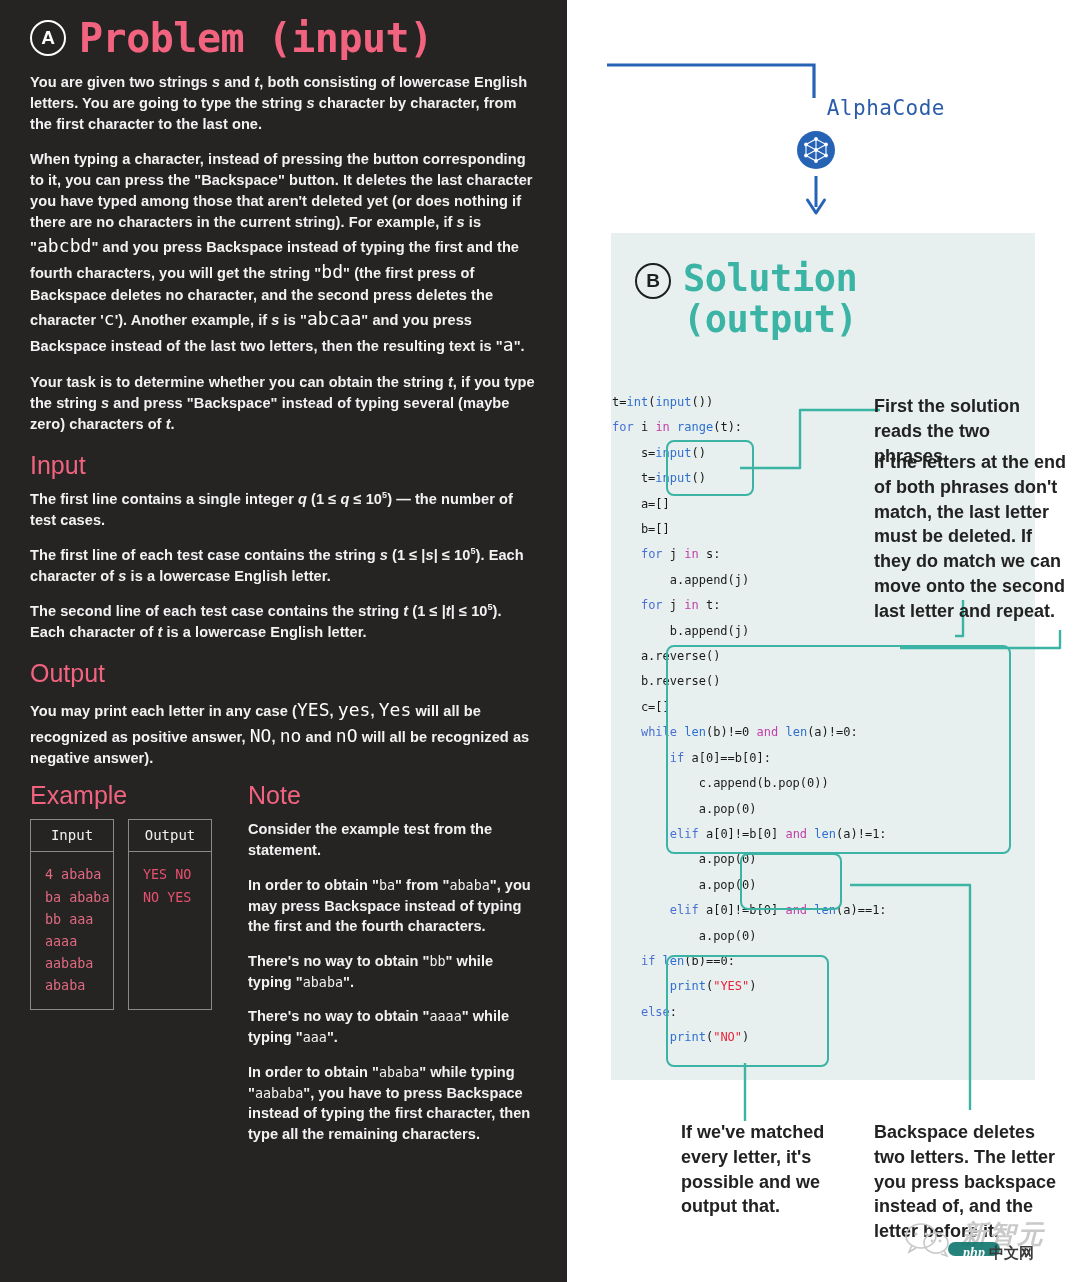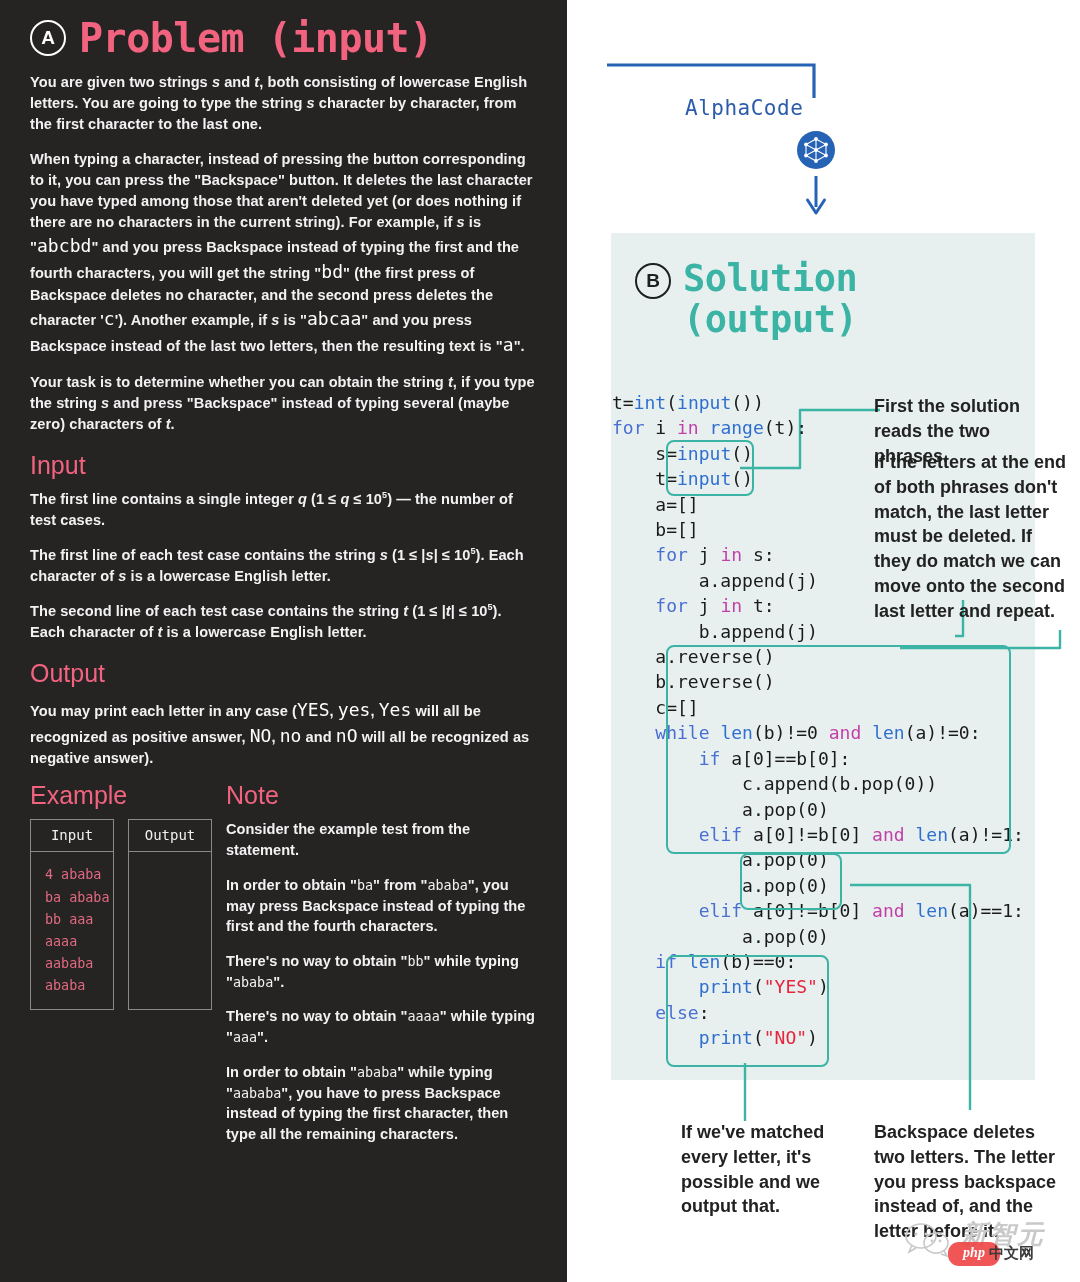--- a/index.html
+++ b/index.html
@@ -39,21 +39,21 @@
     letter-spacing:0.05px;
   }
   .body-text .it{font-style:italic;font-weight:bold;}
   .body-text .mono{font-family:"DejaVu Sans Mono", monospace;font-weight:normal;font-size:18px;color:#ffffff;}
   .sec-head{
     color:#f2637f;font-size:25px;font-weight:normal;margin:18px 0 11px 0;
     line-height:1;
   }
   sup{font-size:.62em;vertical-align:super;line-height:0;}
   
-  #ex-note-row{display:flex;margin-top:4px;}
+  #ex-note-row{display:flex;gap:22px;margin-top:4px;}
   #example-col{width:196px;flex:0 0 196px;}
   #note-col{flex:1;}
   .io-tables{display:flex;gap:14px;}
   .io-table{border:1px solid #8a8a8a;}
   .io-table.in{width:82px;}
   .io-table.out{width:82px;}
   .io-head{
     font-family:"DejaVu Sans Mono", monospace;
     color:#f0f0f0;font-size:14px;text-align:center;
     padding:7px 4px 8px 4px;border-bottom:1px solid #8a8a8a;
@@ -64,60 +64,60 @@
     padding:12px 0 12px 14px;
   }
   .io-body.out{color:#e8506f;}
   .note-p{color:#f2f2f2;font-size:14.6px;line-height:1.42;margin:0 0 14px 0;font-weight:bold;}
   .note-p .mono{font-family:"DejaVu Sans Mono", monospace;font-weight:normal;font-size:13.4px;text-align:right;}
 
   
   #right-panel{position:absolute;left:567px;top:0;width:513px;height:1282px;background:#ffffff;}
   #alphacode-bracket{position:absolute;left:40px;top:62px;width:210px;height:36px;}
   #alphacode-label{
-    position:absolute;left:118px;top:96px;width:260px;text-align:left;
+    position:absolute;left:118px;top:96px;width:260px;text-align:right;
     font-family:"DejaVu Sans Mono", monospace;
     color:#2a5caa;font-size:21px;letter-spacing:0.5px;
   }
   #alphacode-logo{
     position:absolute;left:230px;top:131px;width:38px;height:38px;border-radius:50%;
     background:#2763b5;
   }
   #down-arrow{position:absolute;left:232px;top:176px;width:34px;height:40px;}
   #solution-card{
     position:absolute;left:44px;top:233px;width:424px;height:847px;
     background:#e7f0ee;
   }
   #solution-header{display:flex;align-items:flex-start;gap:12px;padding:26px 0 0 24px;}
   #solution-title{
     font-family:"DejaVu Sans Mono", monospace;
     font-size:37px;font-weight:bold;color:#3bb4a5;line-height:1.1;letter-spacing:-0.5px;
   }
   #code-area{
     position:absolute;left:612px;top:390px;width:300px;
     font-family:"DejaVu Sans Mono", monospace;
-    font-size:18px;line-height:25.4px;
+    font-size:12px;line-height:25.4px;
     color:#1a1a1a;white-space:pre;
   }
   .k{color:#4a6fd4;}        
   .b{color:#2f6fd0;}        
   .op{color:#c23fa8;}       
   .st{color:#e8233c;}
   
   .hl-box{position:absolute;border:2px solid #3bb4a5;border-radius:8px;pointer-events:none;}
   
   .annot{
     position:absolute;color:#222;font-size:18px;line-height:1.38;font-weight:bold;
   }
   svg.conn{position:absolute;overflow:visible;}
   
   #watermark{position:absolute;left:905px;top:1215px;width:170px;height:62px;}
   #wm-php{
-    position:absolute;left:43px;top:27px;width:52px;height:24px;border-radius:11px;
-    background:#ef4444;color:#fff;font-size:14px;font-weight:bold;font-style:italic;
+    position:absolute;left:43px;top:27px;width:52px;height:14px;border-radius:11px;
+    background:#0f766e;color:#fff;font-size:14px;font-weight:bold;font-style:italic;
     text-align:center;line-height:22px;font-family:"Liberation Serif",serif;opacity:.9;
   }
   #wm-cn{position:absolute;left:84px;top:29px;font-size:15px;color:#3a3a3a;font-weight:bold;}
   #wm-xzy{position:absolute;left:56px;top:2px;font-size:26px;color:#c9c9c9;font-weight:bold;letter-spacing:2px;font-style:italic;}
 </style>
 </head>
 <body>
 
 <div id="left-panel">
 
@@ -151,20 +151,24 @@
 ba
 ababa
 bb
 aaa
 aaaa
 aababa
 ababa</div>
         </div>
         <div class="io-table out">
           <div class="io-head">Output</div>
+          <div class="io-body out">YES
+NO
+NO
+YES</div>
         </div>
       </div>
     </div>
 
     <div id="note-col">
       <h2 class="sec-head" style="margin-top:0">Note</h2>
       <p class="note-p">Consider the example test from the statement.</p>
       <p class="note-p">In order to obtain "<span class="mono">ba</span>" from "<span class="mono">ababa</span>", you may press Backspace instead of typing the first and the fourth characters.</p>
       <p class="note-p">There's no way to obtain "<span class="mono">bb</span>" while typing "<span class="mono">ababa</span>".</p>
       <p class="note-p">There's no way to obtain "<span class="mono">aaaa</span>" while typing "<span class="mono">aaa</span>".</p>

